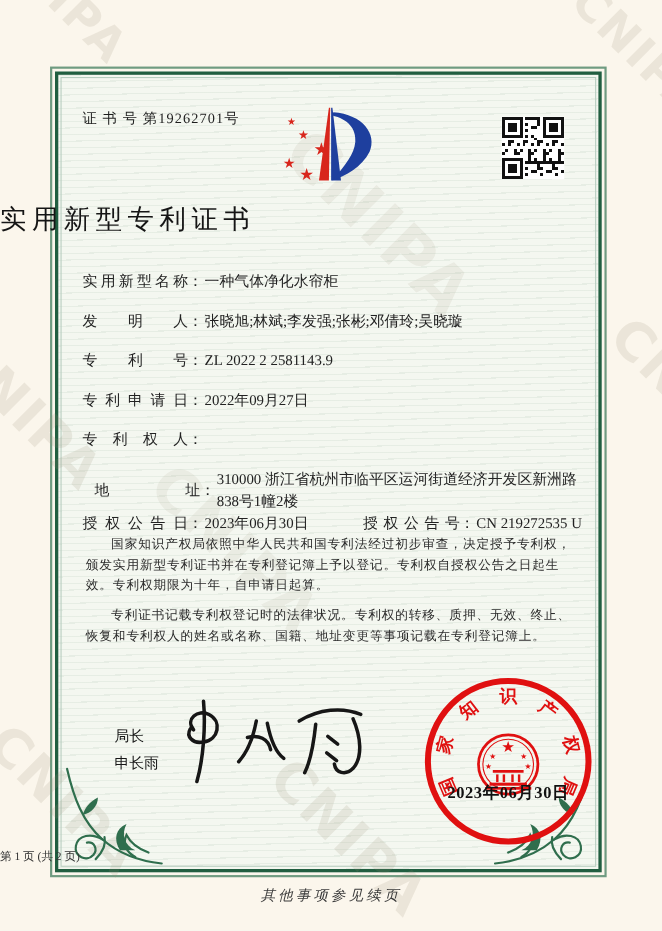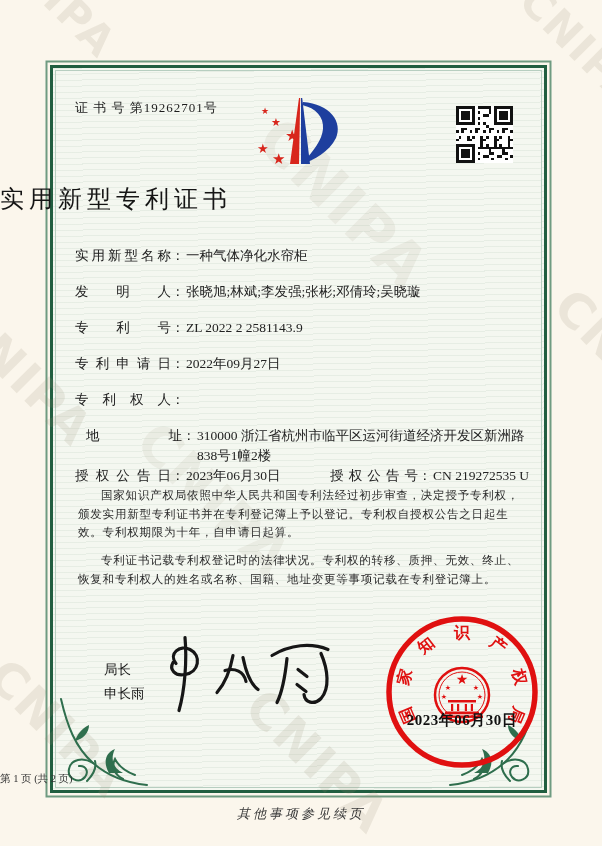--- a/index.html
+++ b/index.html
@@ -40,21 +40,21 @@
   .cert-no{position:absolute;z-index:2;left:75px;top:99px;font-size:13px;letter-spacing:1px;}
   .logo{position:absolute;z-index:2;left:250px;top:92px;width:105px;height:82px;}
   .qr{position:absolute;z-index:2;left:456px;top:106px;width:57px;height:57px;background:#fff;}
   .qr svg{width:100%;height:100%;display:block;}
   .title{
     position:absolute;z-index:2;left:0;right:0;top:183px;text-align:left;
     font-size:24px;font-weight:400;letter-spacing:5px;color:#151515;
   }
   
   .fields{position:absolute;z-index:2;left:75px;top:246px;width:462px;font-size:13.5px;color:#222;}
-  .frow{line-height:20px;margin-bottom:16px;display:flex;align-items:flex-start;}
+  .frow{line-height:20px;margin-bottom:16px;display:flex;align-items:center;}
   .flabel{
     display:inline-block;width:96px;flex:0 0 96px;
     text-align:justify;text-align-last:justify;text-justify:inter-character;
   }
   .fcolon{display:inline-block;width:15px;flex:0 0 15px;}
   .fvalue{display:inline-block;max-width:350px;}
   .frow-address{margin-bottom:0;margin-left:11px;}
   .grant-group1{display:inline-flex;width:255px;flex:0 0 255px;}
   .grant-group2{display:inline-flex;}
   .flabel2{

